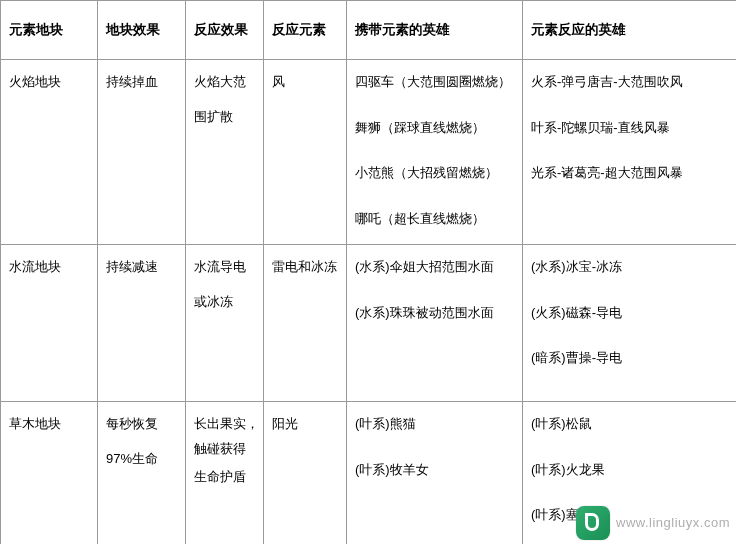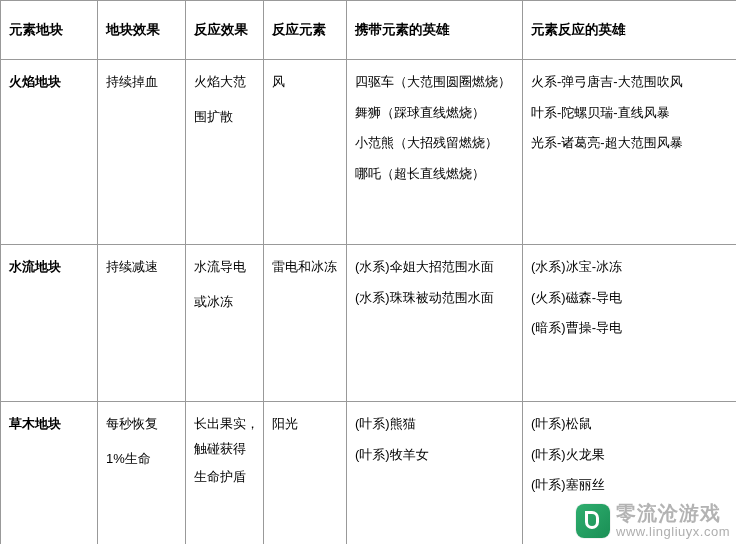--- a/index.html
+++ b/index.html
@@ -38,28 +38,28 @@
   }
   
   col.c0 { width: 97px; }
   col.c1 { width: 88px; }
   col.c2 { width: 78px; }
   col.c3 { width: 83px; }
   col.c4 { width: 176px; }
   col.c5 { width: 214px; }
 
   td.tile-name {
-    font-weight: bold;
+    font-weight: normal;
   }
   .cell-line {
     display: block;
     white-space: nowrap;
   }
   .cell-line + .cell-line {
-    margin-top: 6px;
+    margin-top: 21px;
   }
   
   tr.header-row td, tr.header-row th { height: 34px; }
   tr.r-flame td { height: 164px; }
   tr.r-water td { height: 136px; }
   tr.r-grass td { height: 130px; }
 
   
   .watermark {
     position: absolute;
@@ -174,21 +174,21 @@
       <td>
         <span class="cell-line">(水系)冰宝-冰冻</span>
         <span class="cell-line">(火系)磁森-导电</span>
         <span class="cell-line">(暗系)曹操-导电</span>
       </td>
     </tr>
     <tr class="r-grass">
       <td class="tile-name">草木地块</td>
       <td>
         <span class="cell-line">每秒恢复</span>
-        <span class="cell-line" style="margin-top:10px">1%生命</span>
+        <span class="cell-line" style="margin-top:10px">97%生命</span>
       </td>
       <td>
         <span class="cell-line">长出果实，</span>
         <span class="cell-line" style="margin-top:0">触碰获得</span>
         <span class="cell-line" style="margin-top:4px">生命护盾</span>
       </td>
       <td>
         <span class="cell-line">阳光</span>
       </td>
       <td>
@@ -200,16 +200,15 @@
         <span class="cell-line">(叶系)火龙果</span>
         <span class="cell-line">(叶系)塞丽丝</span>
       </td>
     </tr>
   </tbody>
 </table>
 
 <div class="watermark">
   <div class="wm-logo"></div>
   <div class="wm-text">
-    <span class="wm-title">零流沧游戏</span>
     <span class="wm-url">www.lingliuyx.com</span>
   </div>
 </div>
 
 </body></html>

